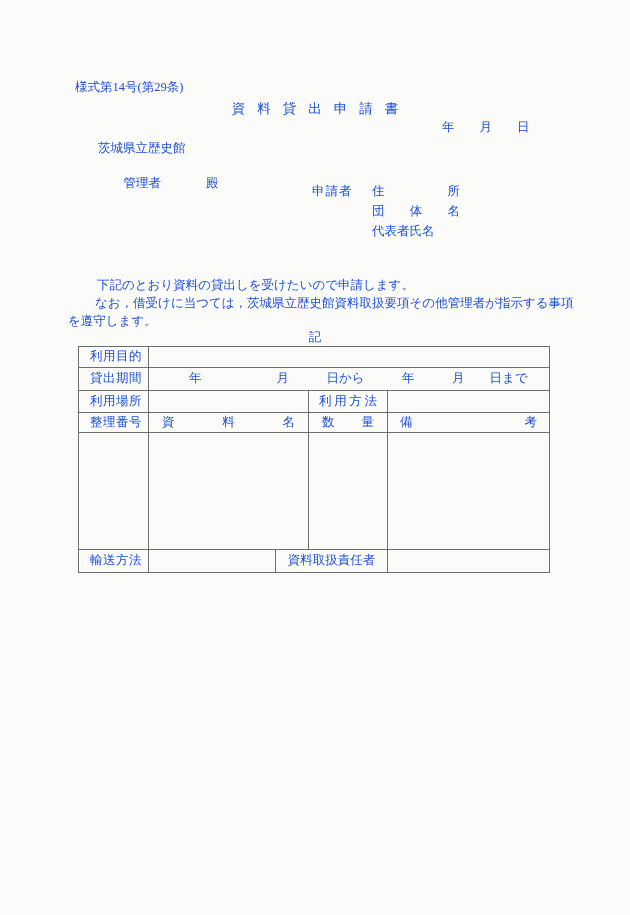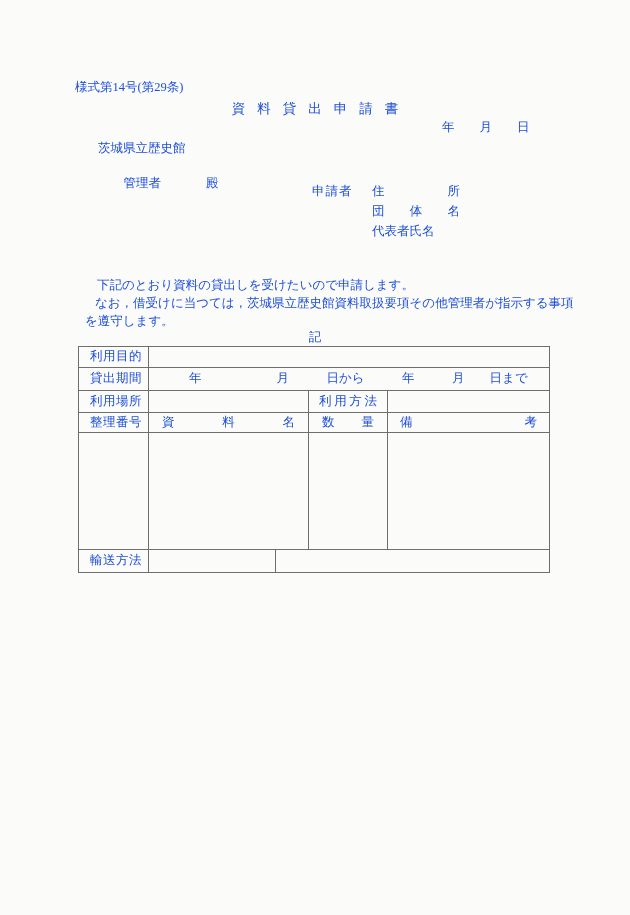--- a/index.html
+++ b/index.html
@@ -34,21 +34,21 @@
   .contact-group { position: absolute; left: 408px; top: 228px; width: 112px; height: 45px; }
   .bracket { position: absolute; top: 0; bottom: 0; width: 9px; }
   .bracket.left  { left: 0;  border: 1px solid #5c5c5c; border-right: none; border-radius: 7px 0 0 7px; }
   .bracket.right { right: 0; border: 1px solid #5c5c5c; border-left:  none; border-radius: 0 7px 7px 0; }
   .contact-lines { position: absolute; left: 10px; top: 2px; width: 92px; }
   .contact-lines > div { line-height: 20px; white-space: pre; }
   .contact-lines .phone { width: 58px; }
 
   .body-line1 { left: 97px; top: 277px; }
   .body-line2 { left: 95px; top: 295px; }
-  .body-line3 { left: 85px; top: 313px; }
+  .body-line3 { left: 68px; top: 313px; }
   .record-marker { position: absolute; left: 0; right: 0; top: 329px; text-align: center; }
 
   .form-table {
     position: absolute; left: 78px; top: 346px; width: 470px;
     border: 1px solid #6e6e6e; box-sizing: content-box;
   }
   .trow { display: flex; border-bottom: 1px solid #6e6e6e; }
   .trow:last-child { border-bottom: none; }
   .cell { border-right: 1px solid #6e6e6e; box-sizing: border-box; overflow: hidden; white-space: pre; }
   .cell:last-child { border-right: none; }
@@ -133,17 +133,18 @@
     <div class="trow rbody">
       <div class="cell w70"></div>
       <div class="cell w160"></div>
       <div class="cell w79"></div>
       <div class="cell flex"></div>
     </div>
 
     <div class="trow r6">
       <div class="cell label w70">輸送方法</div>
       <div class="cell w127"></div>
+      <div class="cell w112 handler-cell">資料取扱責任者</div>
       <div class="cell flex"></div>
     </div>
 
   </div>
 </div>
 
 </body></html>

